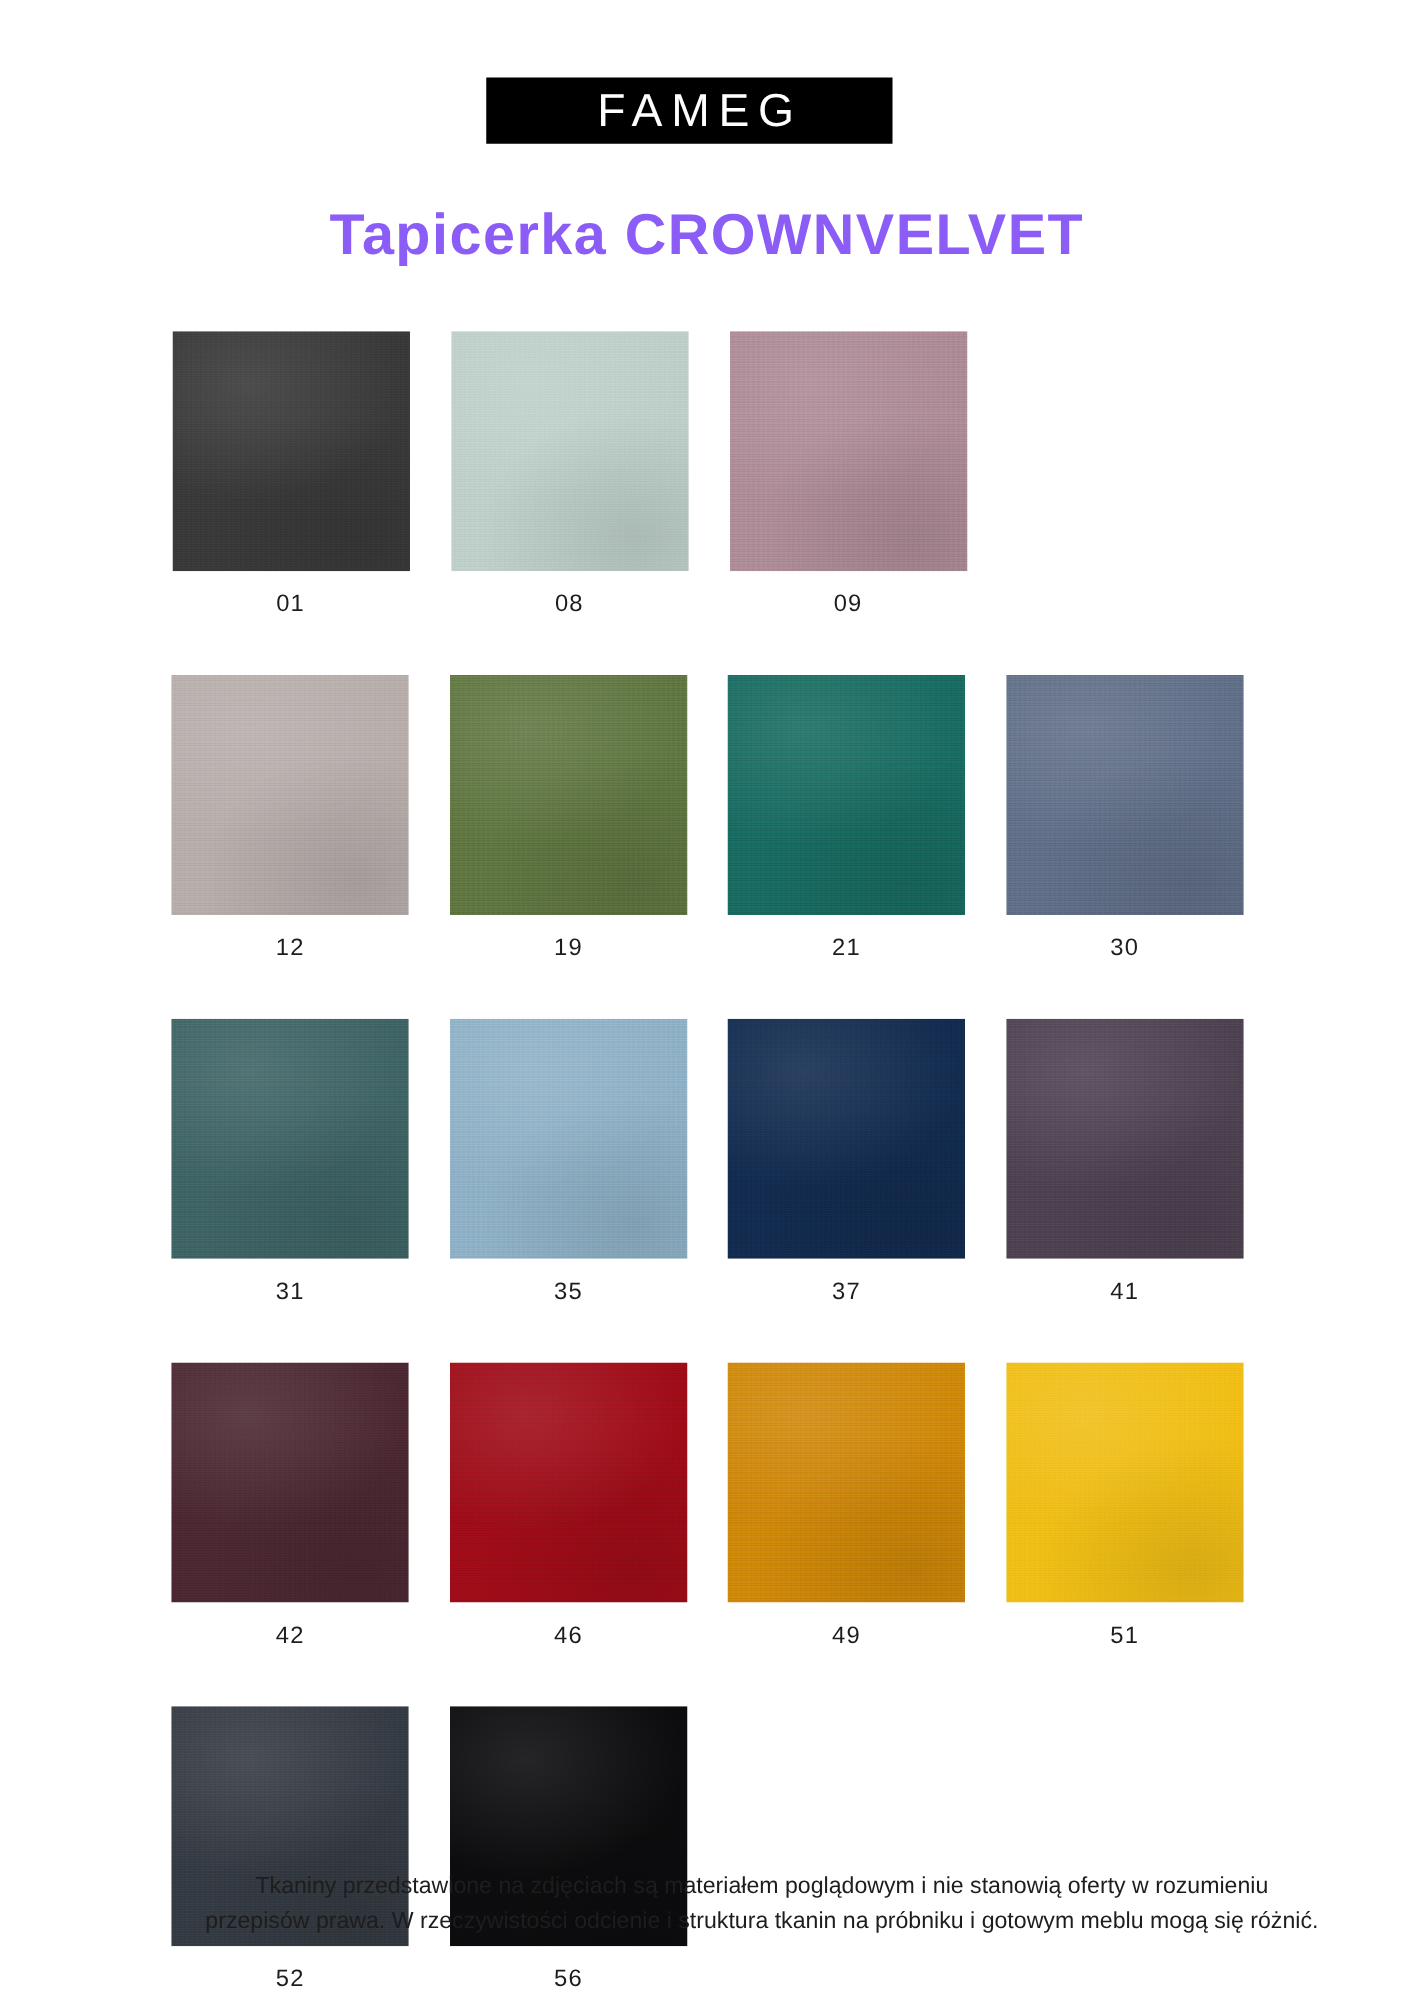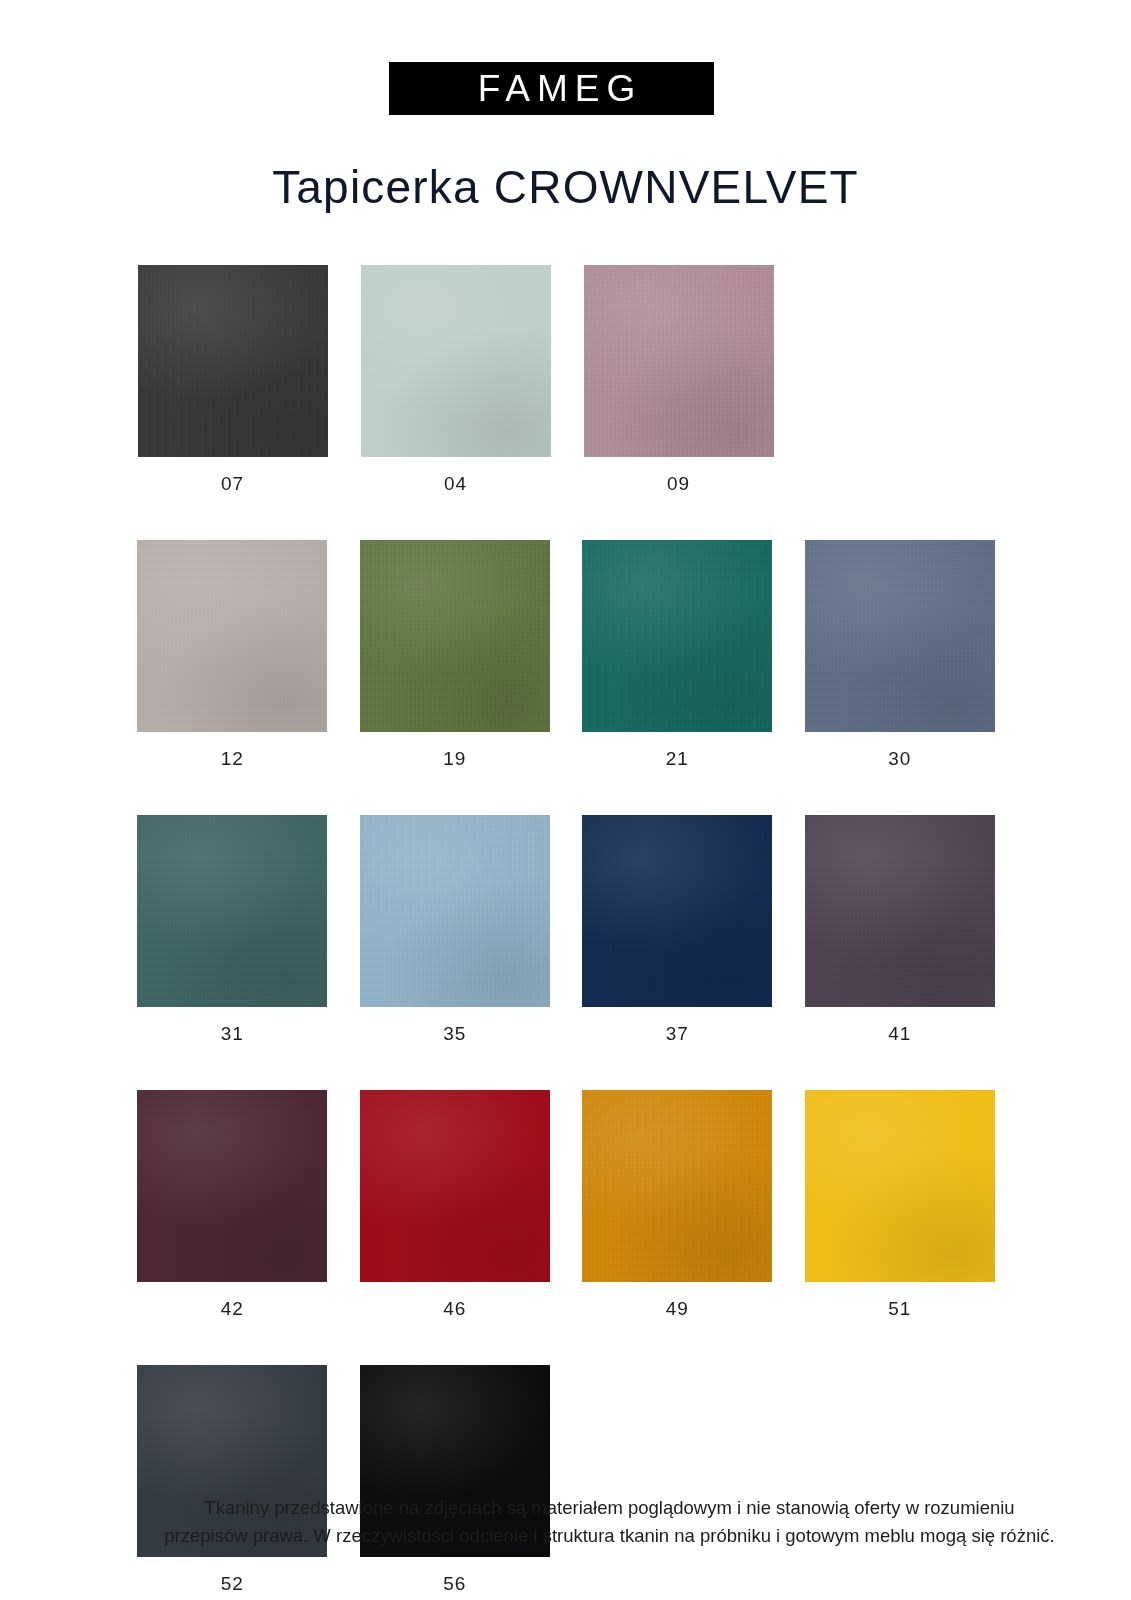--- a/index.html
+++ b/index.html
@@ -48,23 +48,23 @@
 
   
   .doc-title {
     position: absolute;
     left: 0;
     top: 160px;
     width: 1131px;
     text-align: center;
     font-family: "Liberation Sans", sans-serif;
     font-size: 46px;
-    font-weight: 400;
+    font-weight: 700;
     letter-spacing: 1.2px;
-    color: #0f172a;
+    color: #8b5cf6;
     white-space: nowrap;
   }
 
   
   .grid {
     position: absolute;
     left: 121px;
     top: 265px;
     width: 890px;
   }
@@ -149,29 +149,29 @@
 
   <div class="grid">
 
     <div class="grid-row">
       <div class="cell">
         <div class="swatch">
           <div class="fabric" style="background-color: rgb(56, 56, 56);"></div>
           <div class="tex"></div>
           <div class="sheen"></div>
         </div>
-        <div class="cell-label">07</div>
+        <div class="cell-label">01</div>
       </div>
       <div class="cell">
         <div class="swatch">
           <div class="fabric" style="background-color: rgb(189, 206, 201);"></div>
           <div class="tex"></div>
           <div class="sheen"></div>
         </div>
-        <div class="cell-label">04</div>
+        <div class="cell-label">08</div>
       </div>
       <div class="cell">
         <div class="swatch">
           <div class="fabric" style="background-color: rgb(172, 138, 150);"></div>
           <div class="tex"></div>
           <div class="sheen"></div>
         </div>
         <div class="cell-label">09</div>
       </div>
     </div>

